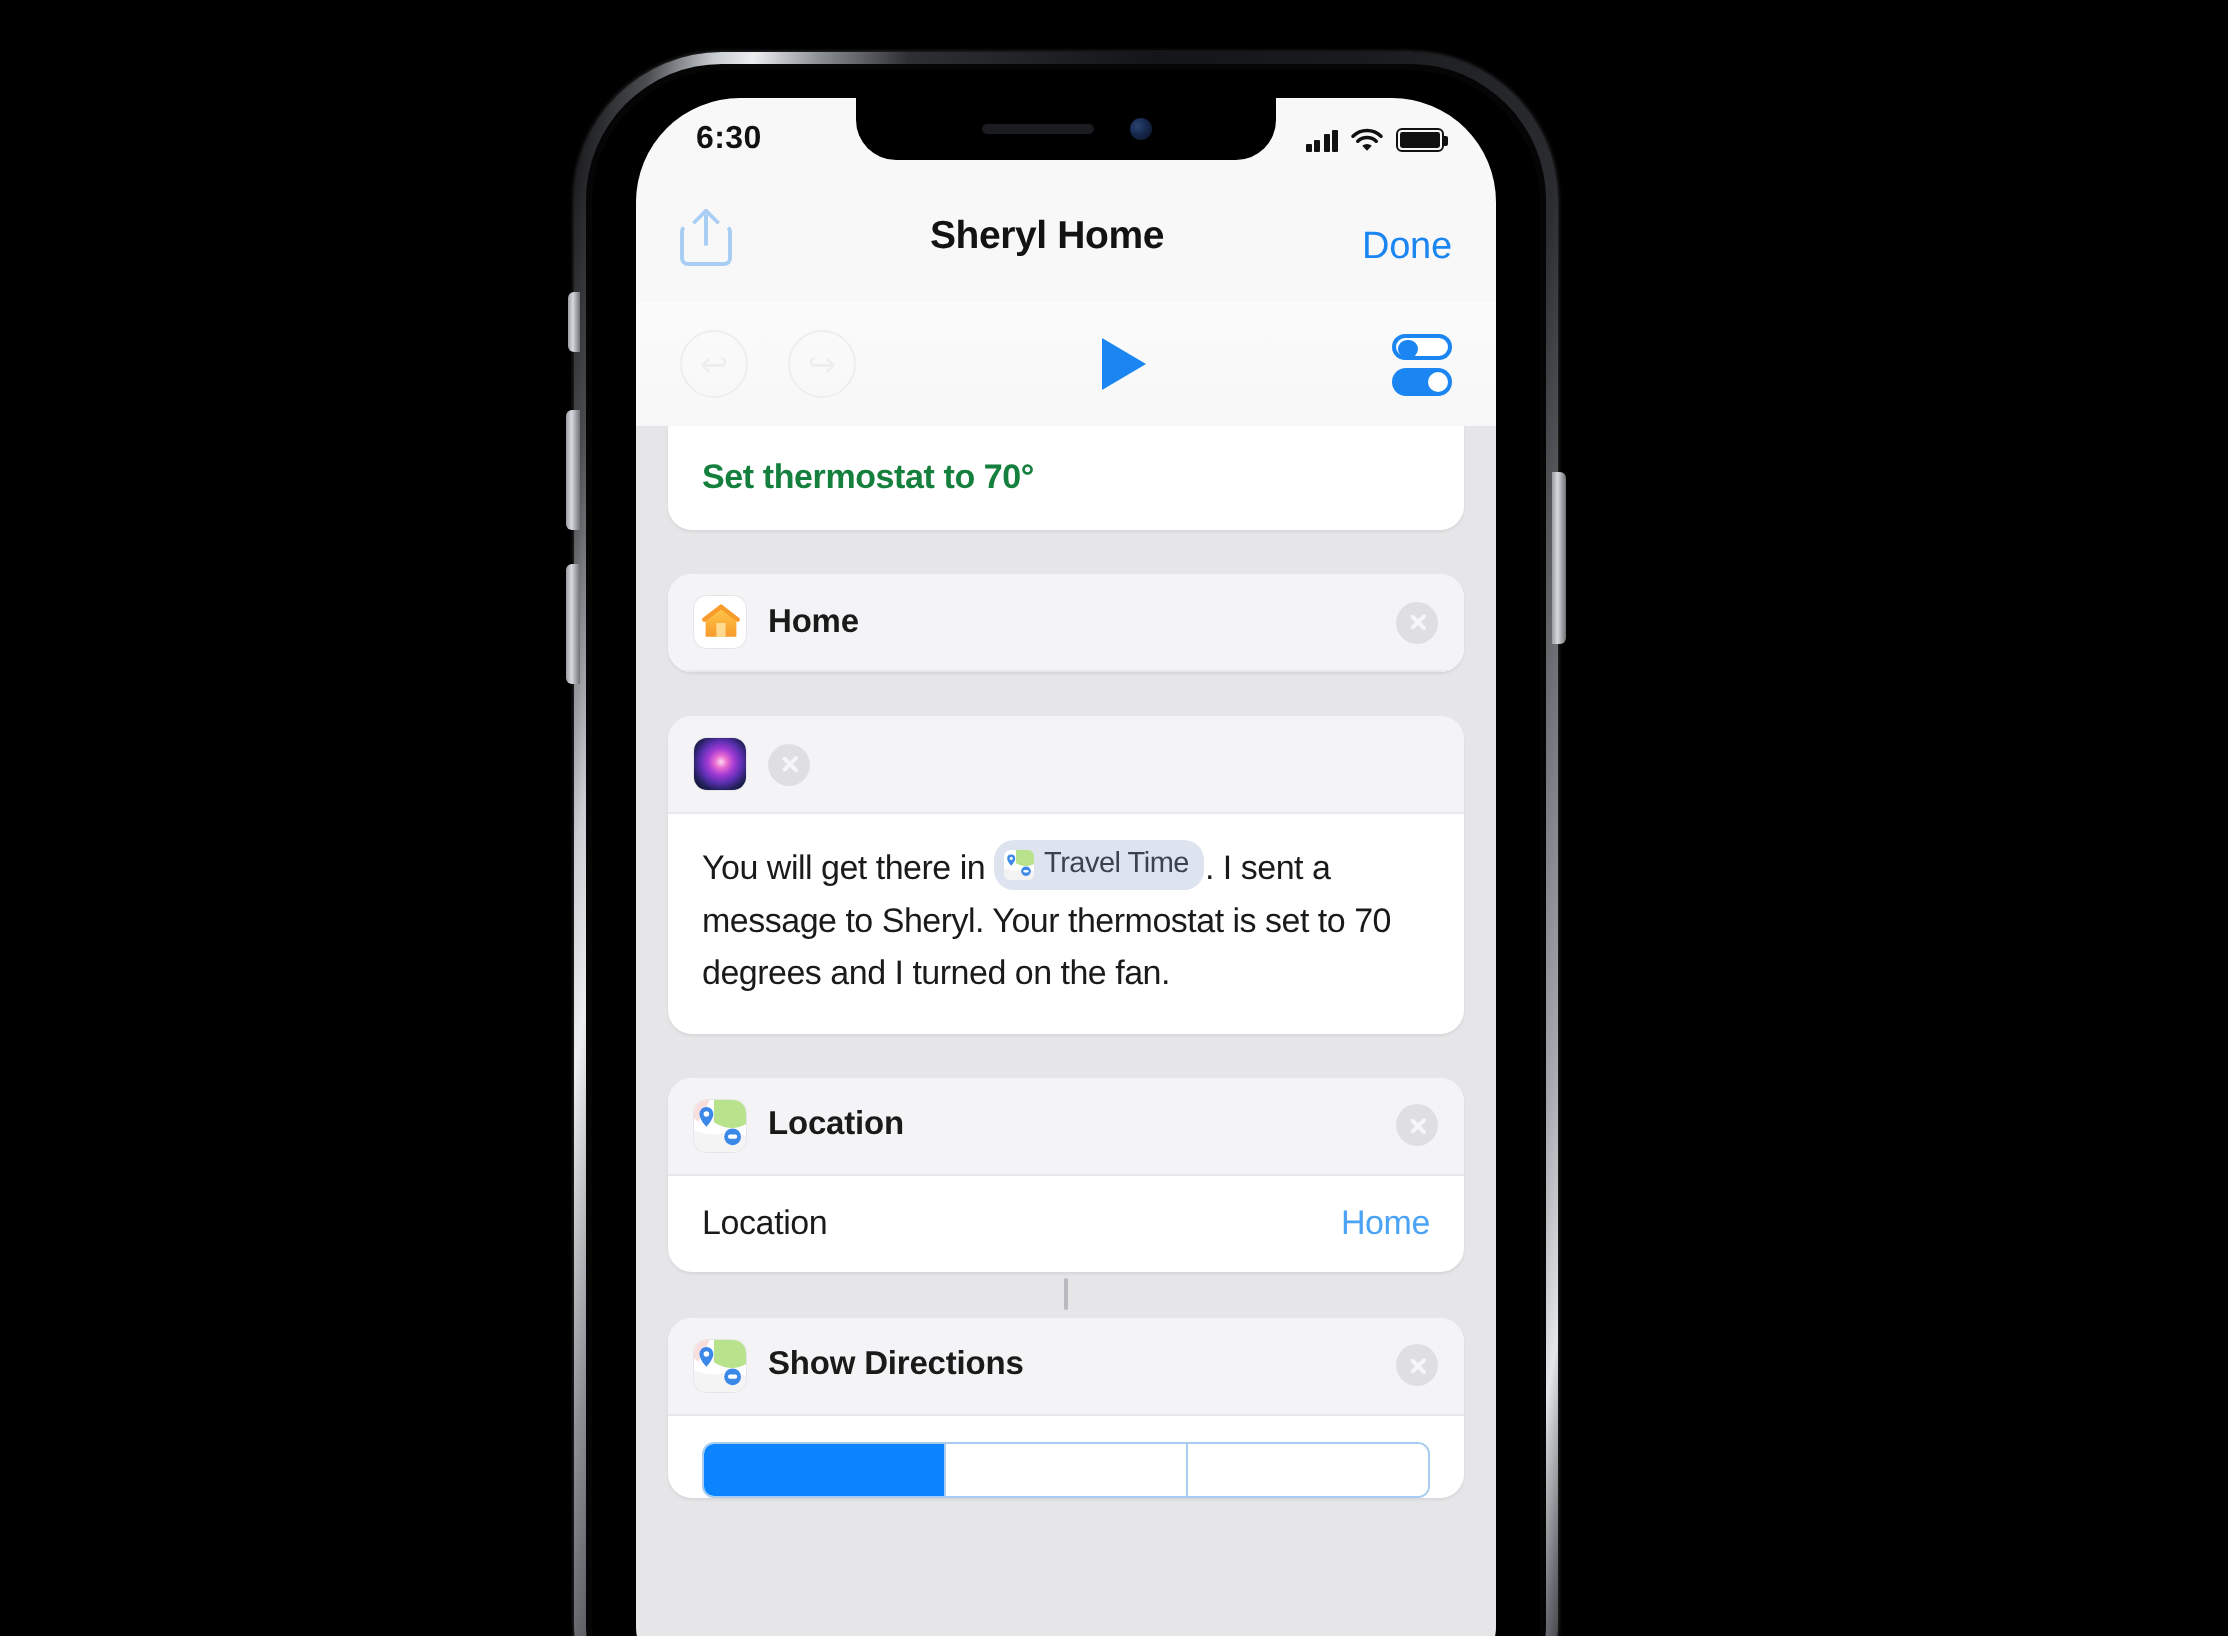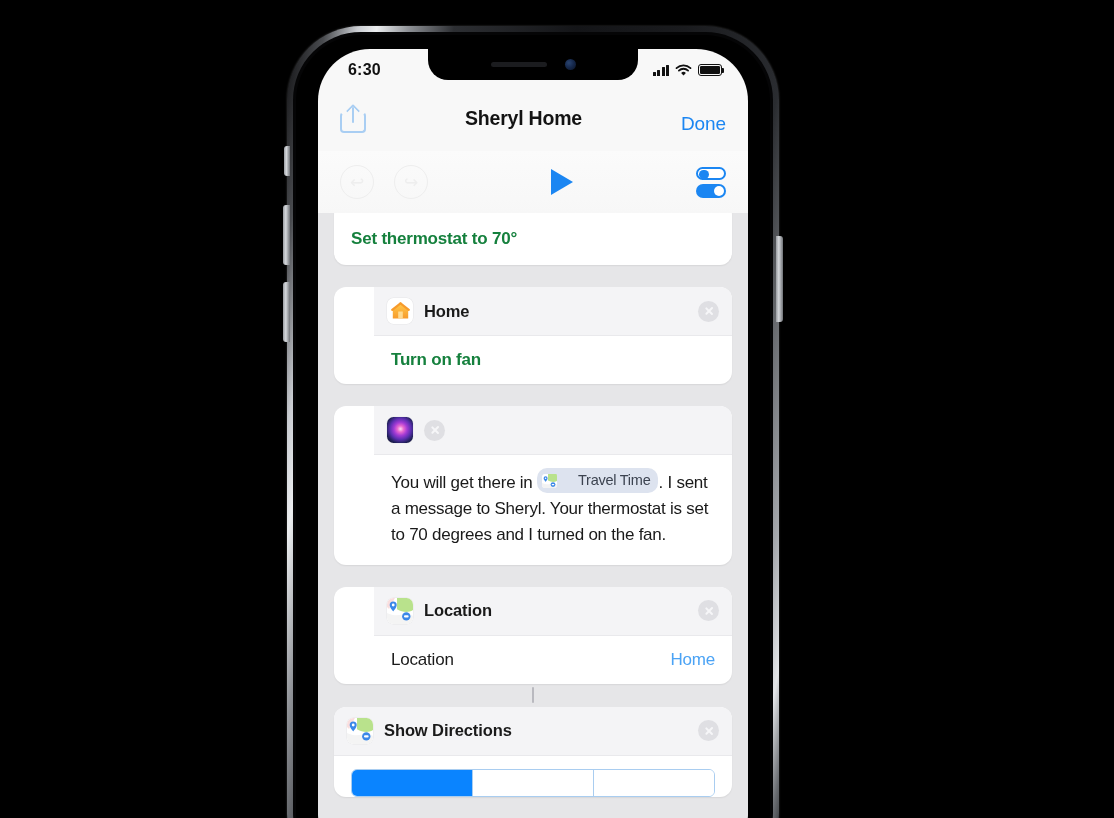--- a/index.html
+++ b/index.html
@@ -139,21 +139,21 @@
     overflow:hidden;
     padding:0 16px;
     z-index:10;
   }
   .card{
     background:#ffffff;
     border-radius:12px;
     overflow:hidden;
     box-shadow:0 1px 1.5px rgba(0,0,0,.07);
   }
-  .card + .card{ margin-top:22px;padding-left:40px; }
+  .card + .card{ margin-top:22px; }
   .card-head{
     display:flex; align-items:center; gap:11px;
     padding:11px 13px 11px 13px;
     background:#f4f4f6;
     border-bottom:1px solid #e9e9ec;
   }
   .card-head .title{ font-size:16.5px; font-weight:700; color:#1a1a1a; letter-spacing:-.1px; flex:1; }
   .card-body{ padding:14px 17px; }
   .card-body .line{ font-size:17px; font-weight:700; color:#15803d; letter-spacing:-.2px; }
 
@@ -171,21 +171,21 @@
 
   
   .app-ico{ width:26px;height:26px;border-radius:6.5px;flex:none;position:relative;overflow:hidden;
             box-shadow:0 0 0 .5px rgba(0,0,0,.06); }
   .ico-home{ background:#ffffff; display:flex;align-items:center;justify-content:center; }
   .ico-siri{ background:radial-gradient(circle at 52% 46%,#ffd7f3 0%,#e86bd0 16%,#a23ad4 34%,#5b2fb0 54%,#21205a 74%,#0c0c1c 100%); }
   .ico-maps{ background:#ffffff; }
 
   
   .token{
-    display:inline-flex; align-items:center; gap:21px;
+    display:inline-flex; align-items:center; gap:5px;
     background:#dde3ef; border-radius:10px;
     padding:1px 8px 2px 5px; vertical-align:baseline;
     font-size:14.5px; color:#3c4350; font-weight:400;
   }
   .token .tk-ico{ width:15px;height:15px;border-radius:3px;overflow:hidden;flex:none; }
 
   .result-text{
     font-size:17px; color:#1a1a1a; line-height:1.55; letter-spacing:-.25px; font-weight:400;
   }
 
@@ -295,23 +295,20 @@
                 </defs>
               <path d="M9.5 1.4 1.8 7.3v9.1h15.4V7.3z" fill="url(#hg)"></path>
               <path d="M9.5 1.4 1.2 7.8" stroke="#f79b2c" stroke-width="2.2" fill="none" stroke-linecap="round"></path>
               <path d="M9.5 1.4 17.8 7.8" stroke="#f79b2c" stroke-width="2.2" fill="none" stroke-linecap="round"></path>
               <rect x="7.2" y="9.5" width="4.6" height="6.9" fill="#ffe3a0" opacity=".85"></rect>
             </svg>
           </div>
           <div class="title">Home</div>
           <div class="close-x"></div>
         </div>
-        <div class="card-body">
-          <div class="line">Turn on fan</div>
-        </div>
       </div>
 
       <div class="card">
         <div class="card-head">
           <div class="app-ico ico-siri"></div>
           <div class="close-x"></div>
         </div>
         <div class="card-body" style="padding:13px 17px 16px 17px;">
           <div class="result-text"><span>You will get there in </span><span class="token">
                 <span class="tk-ico">

